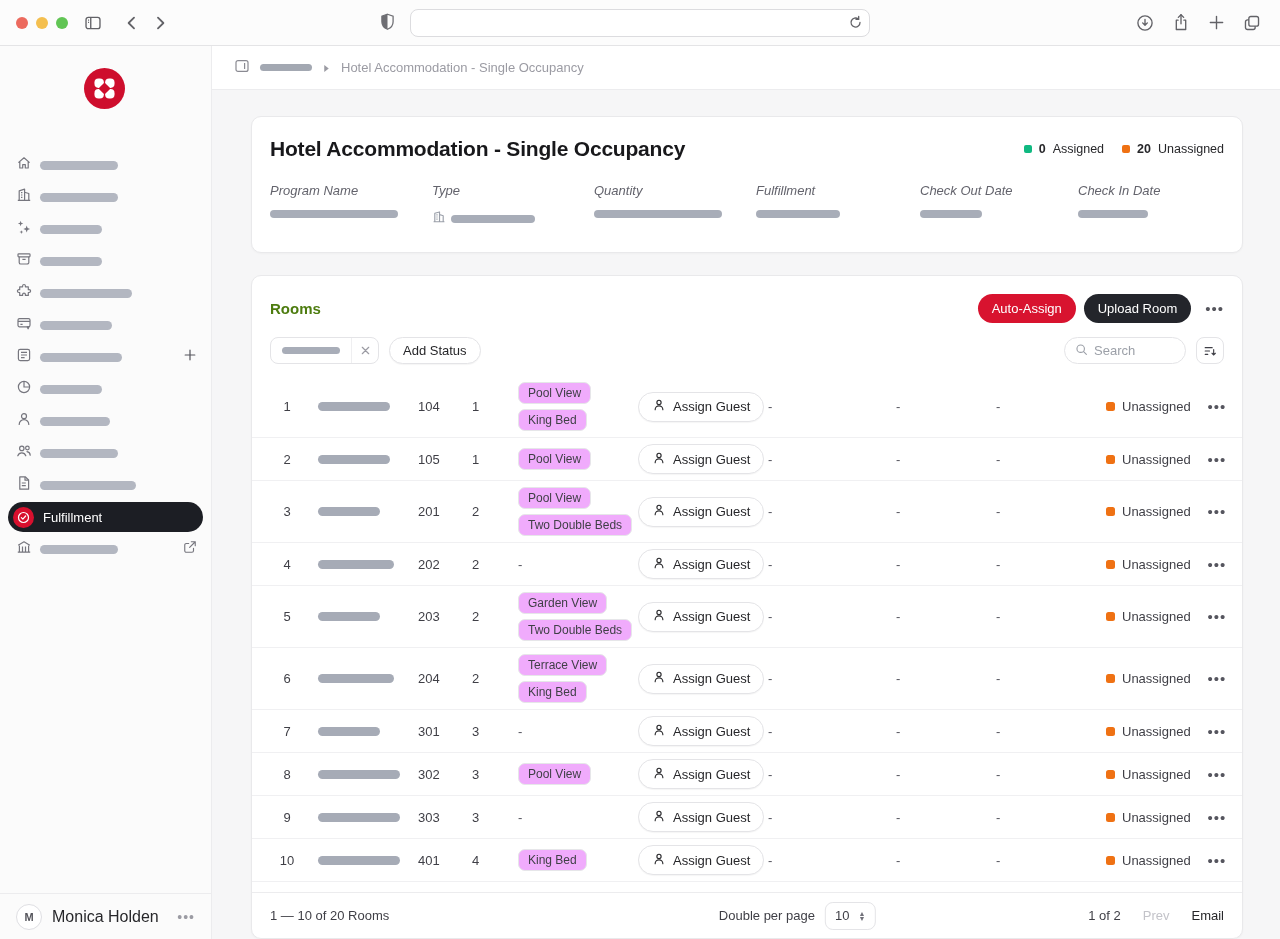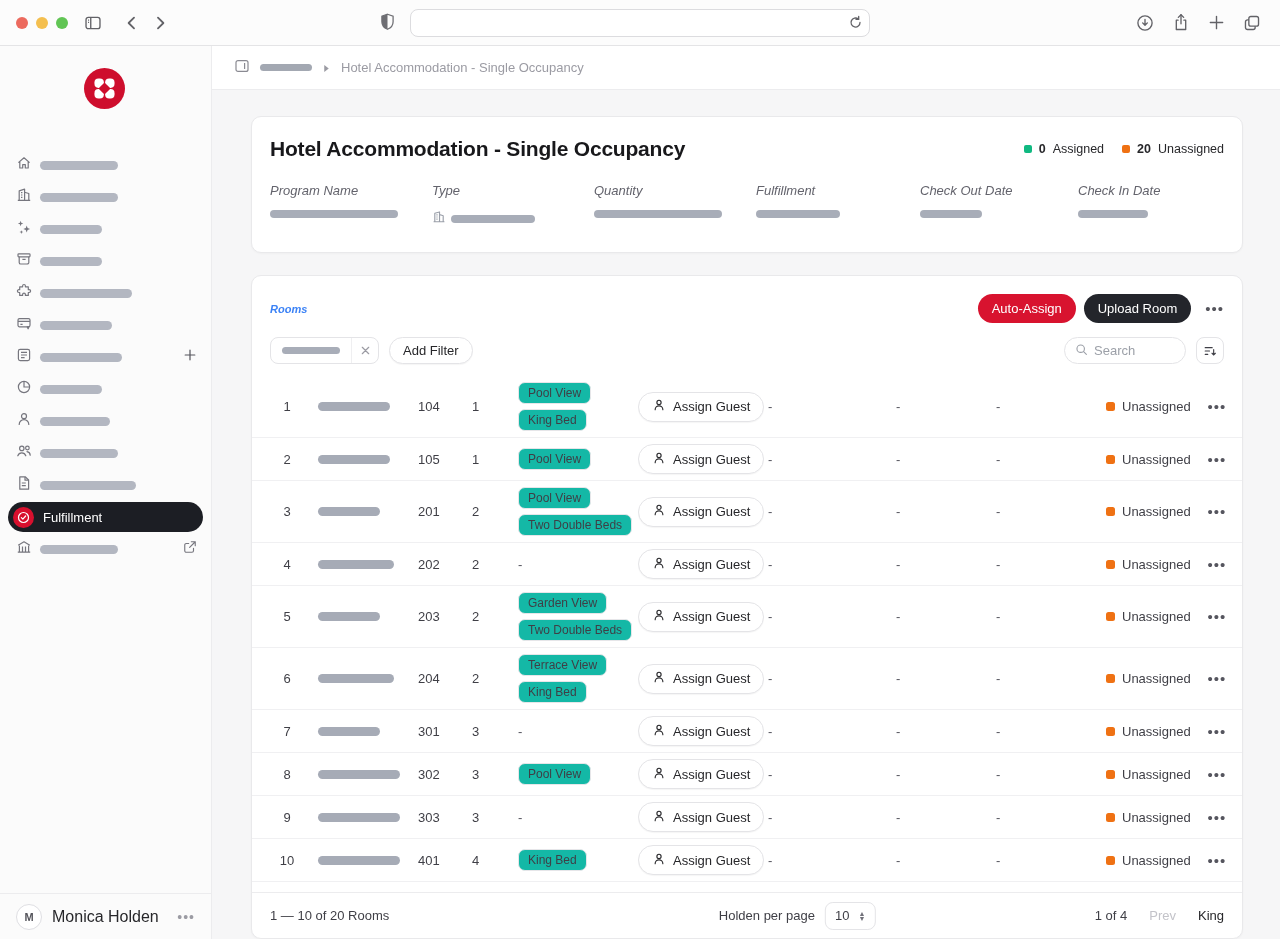--- a/index.html
+++ b/index.html
@@ -68,21 +68,21 @@
   .badge .sq { width:8px; height:8px; border-radius:2px; display:inline-block; }
   .badge b { font-weight:700; }
   .fields { margin-top:22px; display:grid; grid-template-columns:162px 162px 162px 164px 158px 1fr; }
   .field .flabel { font-size:13px; color:#63636C;font-style:italic; }
   .field .fval { margin-top:12px; display:flex; align-items:center; gap:5px; color:#9A9FA9; }
   .field .skel { background:#A8ADB8; height:8px; }
 
   
   .rooms-card { margin-top:22px; flex:1; display:flex; flex-direction:column; min-height:0; overflow:hidden; }
   .rooms-head { padding:18px 18px 0; display:flex; align-items:center; }
-  .rooms-title { font-size:11px; font-weight:700; color:#3b82f6;font-style:italic; }
+  .rooms-title { font-size:15px; font-weight:700; color:#4d7c0f; }
   .rooms-actions { margin-left:auto; display:flex; align-items:center; gap:8px; }
   .btn { border:none; height:29px; padding:0 14px; border-radius:15px; font-size:13px; font-weight:500;
     font-family:inherit; color:#FFFFFF; display:flex; align-items:center; cursor:pointer; }
   .btn-red { background:#D8132F; }
   .btn-dark { background:#23252B; }
   .head-more { margin-left:6px; color:#55555C; font-size:15px; letter-spacing:1px; }
 
   .filter-row { padding:14px 18px 12px; display:flex; align-items:center; gap:10px; }
   .filter-chip { height:27px; border:1px solid #E4E4E7; border-radius:8px; background:#FFFFFF;
     display:flex; align-items:center; overflow:hidden; }
@@ -106,21 +106,21 @@
   .thead { height:34px; background:#FAFAFB; border-top:1px solid #EFEFF1; border-bottom:1px solid #EFEFF1; }
   .thead .th { font-size:13px; color:#55555E; font-weight:400; }
   .checkbox { width:16px; height:16px; border:1.5px solid #D6D6DA; border-radius:5px; background:#FFFFFF;
     margin-left:12px; }
   .tbody { overflow:hidden; }
   .trow { border-bottom:1px solid #F0F0F2; min-height:42px; padding-top:6px; padding-bottom:6px; }
   .c { font-size:13px; color:#3F3F46; }
   .idx { text-align:center; padding-right:10px; }
   .rowskel { height:9px; border-radius:4.5px; background:#A6ABB6; display:inline-block; }
   .tags { display:flex; flex-direction:column; align-items:flex-start; gap:5px; }
-  .tag { background:#14b8a6; border:1px solid #E6E6E9; border-radius:7px; padding:3px 9px;
+  .tag { background:#f0abfc; border:1px solid #E6E6E9; border-radius:7px; padding:3px 9px;
     font-size:12px; color:#3F3F46; white-space:nowrap; }
   .dash { color:#55555E; }
   .assign { height:30px; border:1px solid #E4E4E7; border-radius:15px; background:#FFFFFF;
     display:inline-flex; align-items:center; gap:7px; padding:0 13px; font-size:13px; color:#27272A;
     font-family:inherit; box-shadow:0 1px 1px rgba(0,0,0,0.04); cursor:pointer; }
   .status { display:flex; align-items:center; gap:7px; }
   .status .dot { width:9px; height:9px; border-radius:2.5px; background:#EF7113; flex:none; }
   .more { color:#55555E; font-size:15px; letter-spacing:1px; text-align:center; }
 
   
@@ -419,21 +419,21 @@
 
           <div class="filter-row">
             <div class="filter-chip">
               <span class="fc-skel"></span>
               <span class="fc-x">
                   <svg width="11" height="11" viewBox="0 0 12 12" fill="none" stroke="currentColor" stroke-width="1.3" stroke-linecap="round">
                     <path d="m2.5 2.5 7 7M9.5 2.5l-7 7"></path>
                   </svg>
                 </span>
             </div>
-            <button class="pill-btn">Add Filter</button>
+            <button class="pill-btn">Add Status</button>
             <div class="filter-right">
               <div class="searchbox">
                 <span><svg width="13" height="13" viewBox="0 0 16 16" fill="none" stroke="currentColor" stroke-width="1.4" stroke-linecap="round">
                       <circle cx="7" cy="7" r="4.6"></circle>
                       <path d="M10.6 10.6 14 14"></path>
                     </svg></span>
                 <input type="text" placeholder="Search" style="">
               </div>
               <span class="sortbtn">
                   <svg width="14" height="14" viewBox="0 0 16 16" fill="none" stroke="currentColor" stroke-width="1.3" stroke-linecap="round">
@@ -665,33 +665,33 @@
                 <div class="c dash">-</div>
                 <div class="c dash">-</div>
                 <div class="c status"><span class="dot"></span>Unassigned</div>
                 <div class="c more">•••</div>
               </div>
             </div>
 
           <div class="tfoot">
             <span>1 — 10 of 20 Rooms</span>
             <div class="tf-center">
-              <span>Holden per page</span>
+              <span>Double per page</span>
               <span class="pagesize">
                 <span>10</span>
                 <span class="stepper">
                     <span>▲</span>
                     <span>▼</span>
                   </span>
               </span>
             </div>
             <div class="tf-right">
-              <span>1 of 4</span>
+              <span>1 of 2</span>
               <span class="prev">Prev</span>
-              <span class="next">King</span>
+              <span class="next">Email</span>
             </div>
           </div>
         </div>
 
       </div>
     </div>
   </div>
 </div>
 
 </body></html>

